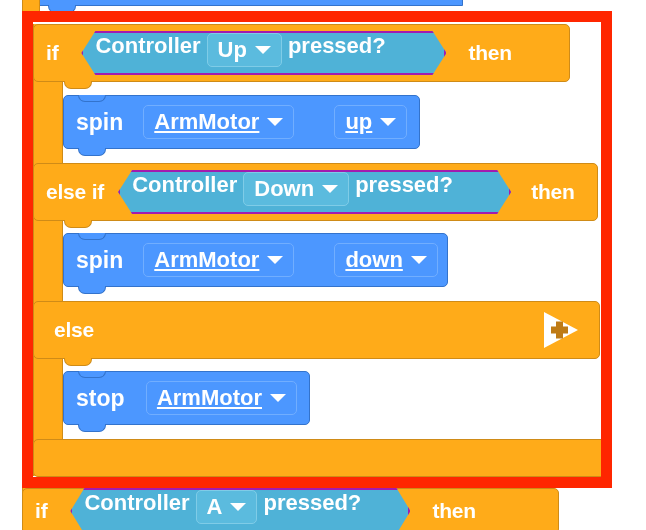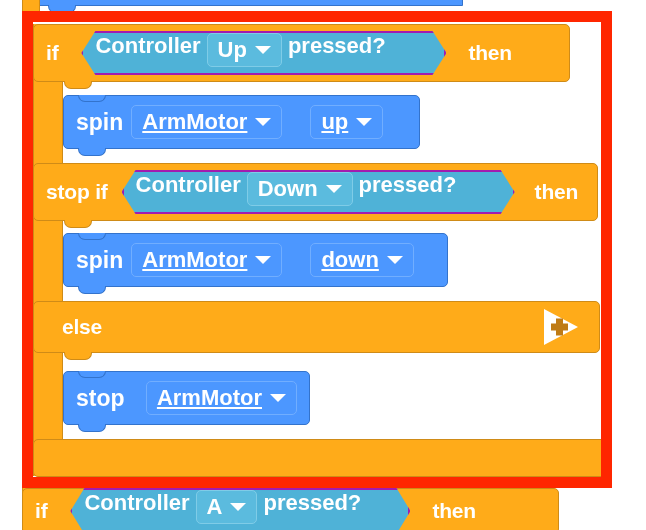--- a/index.html
+++ b/index.html
@@ -95,21 +95,21 @@
   
   .cmd {
     position: absolute;
     background: #4C97FF;
     border: 1px solid #3373CC;
     box-sizing: border-box;
     border-radius: 5px;
     height: 54px;
     display: flex;
     align-items: center;
-    gap: 6px;
+    gap: 18px;
     padding: 0 12px;
     color: #ffffff;
     font-size: 23px;
     font-weight: bold;
     white-space: nowrap;
   }
   
   .cmd::before {
     content: "";
     position: absolute;
@@ -208,21 +208,21 @@
       <span>ArmMotor</span>
       <span class="caret"></span>
     </span>
     <span class="dd on-motor" style="margin-left:22px;">
       <span>up</span>
       <span class="caret"></span>
     </span>
   </div>
 
   <div class="ctl-bar" style="left:33px; top:163px; width:565px; height:58px; padding-left:12px;">
-    <span class="kw">stop if</span>
+    <span class="kw">else if</span>
 
     <div class="bool" style="margin-left:14px; width:393px;">
       <span class="lbl">Controller</span>
       <span class="dd on-bool">
         <span>Down</span>
         <span class="caret"></span>
       </span>
       <span class="lbl">pressed?</span>
     </div>
 
@@ -235,21 +235,21 @@
     <span class="dd on-motor">
       <span>ArmMotor</span>
       <span class="caret"></span>
     </span>
     <span class="dd on-motor" style="margin-left:22px;">
       <span>down</span>
       <span class="caret"></span>
     </span>
   </div>
 
-  <div class="ctl-bar" style="left:33px; top:301px; width:567px; height:52px; padding-left:28px;">
+  <div class="ctl-bar" style="left:33px; top:301px; width:567px; height:58px; padding-left:20px;">
     <span class="kw">else</span>
 
     <span class="add-tri">
       <svg width="40" height="42" viewBox="0 0 40 42" aria-hidden="true">
         <polygon points="3,3 37,21 3,39" fill="#FFFFFF"></polygon>
         <rect x="10" y="17.5" width="17" height="7" fill="#BF7B15"></rect>
         <rect x="15" y="12.5" width="7" height="17" fill="#BF7B15"></rect>
       </svg>
     </span>
     <span class="notch"></span>

